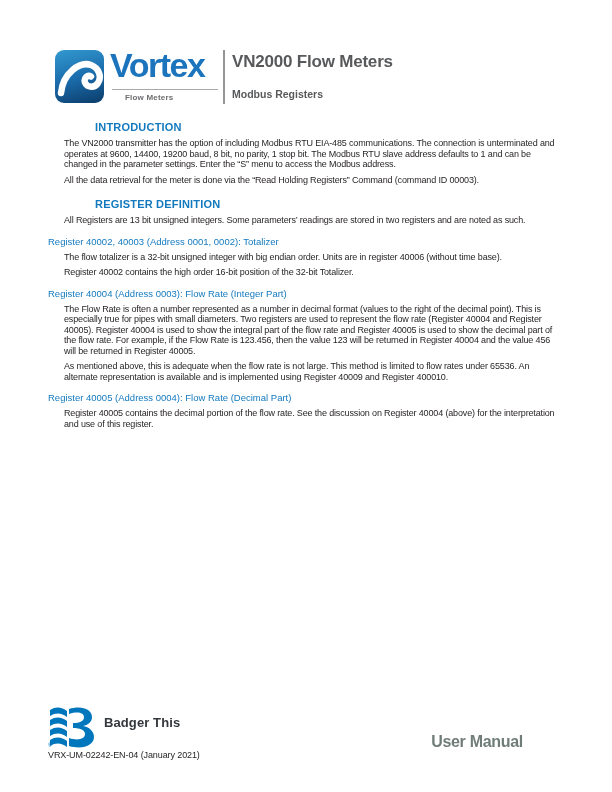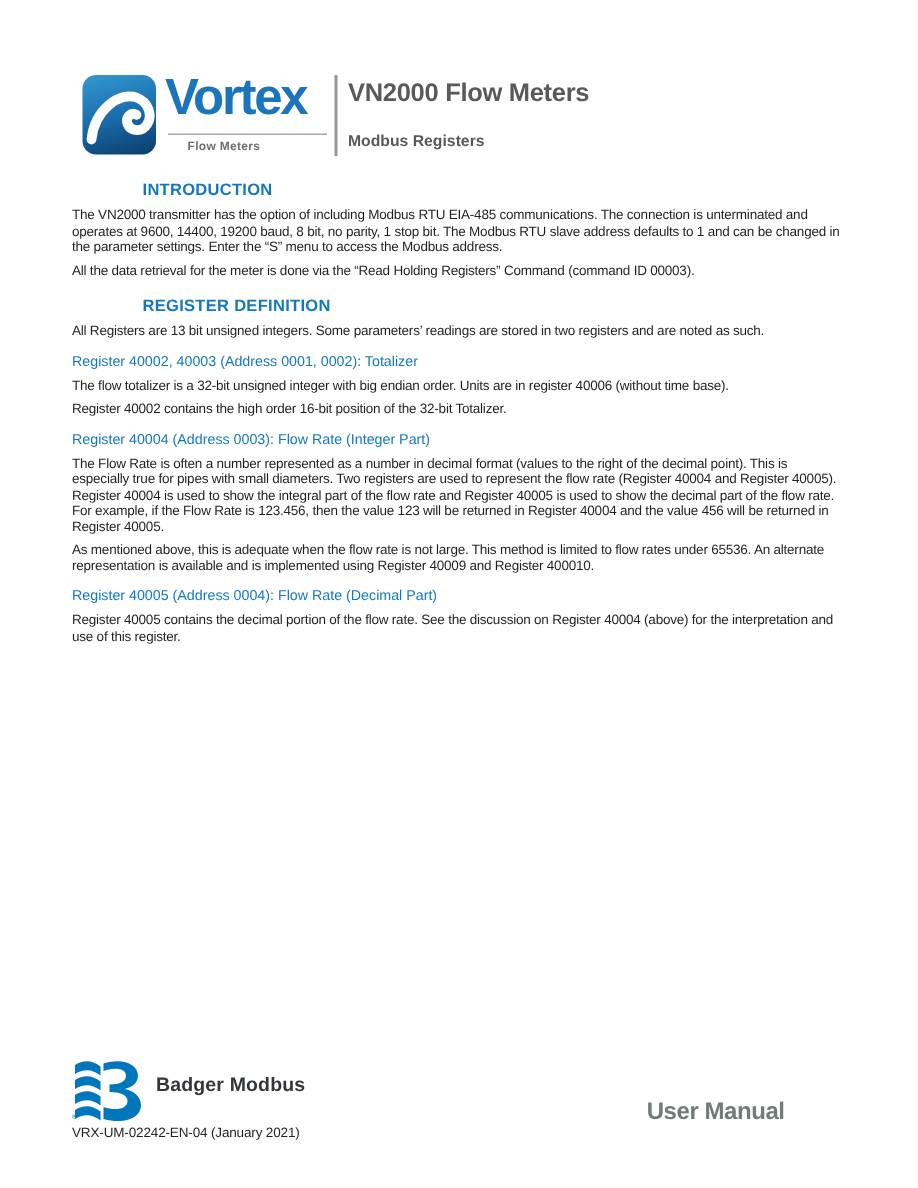--- a/index.html
+++ b/index.html
@@ -48,21 +48,21 @@
     font-size: 11px; font-weight: bold; color: #1379bf;
     margin: 13px 0 4px 0; letter-spacing: 0.2px; line-height: 13px; padding-left: 47px;
   }
   .content h2.first { margin-top: 0; }
   .content h3 {
     font-size: 9.5px; font-weight: normal; color: #1379bf;
     margin: 11px 0 5px 0; line-height: 10px;
   }
   .content p {
     font-size: 9px; line-height: 10.5px; letter-spacing: -0.15px;
-    margin: 0 0 5px 0; color: #231f20;
+    margin: 0 0 5px 16px; color: #231f20;
   }
 
   
   .badger-logo { position: absolute; left: 48px; top: 703px; width: 52px; height: 46px; }
   .badger-name {
     position: absolute; left: 104px; top: 715px;
     font-size: 13px; font-weight: bold; color: #33373b; letter-spacing: 0.1px;
   }
   .registered-mark {
     position: absolute; left: 48px; top: 742px;
@@ -117,17 +117,17 @@
   <svg class="badger-logo" viewBox="0 0 52 46">
     <g fill="#0076bd">
       <path d="M2 7 C8 3 14 4 19 8 L19 14 C14 10 8 9 2 13 Z"></path>
       <path d="M2 17 C8 13 14 14 19 18 L19 24 C14 20 8 19 2 23 Z"></path>
       <path d="M2 27 C8 23 14 24 19 28 L19 34 C14 30 8 29 2 33 Z"></path>
       <path d="M2 37 C8 33 14 34 19 38 L19 44 C14 40 8 39 2 43 Z"></path>
       <path d="M21 6 C33 2 44 6 44 14 C44 19 40 22 35 23 C41 24 46 28 46 34 C46 42 35 47 21 43 L21 35 C30 38 37 36 37 31 C37 27 32 25 25 25 L25 20 C32 20 36 18 36 14 C36 10 30 8 21 11 Z"></path>
     </g>
   </svg>
   <div class="registered-mark">®</div>
-  <div class="badger-name">Badger Modbus</div>
+  <div class="badger-name">Badger This</div>
   <div class="doc-number">VRX-UM-02242-EN-04 (January 2021)</div>
   <div class="doc-type">User Manual</div>
 
 </div>
 
 </body></html>

